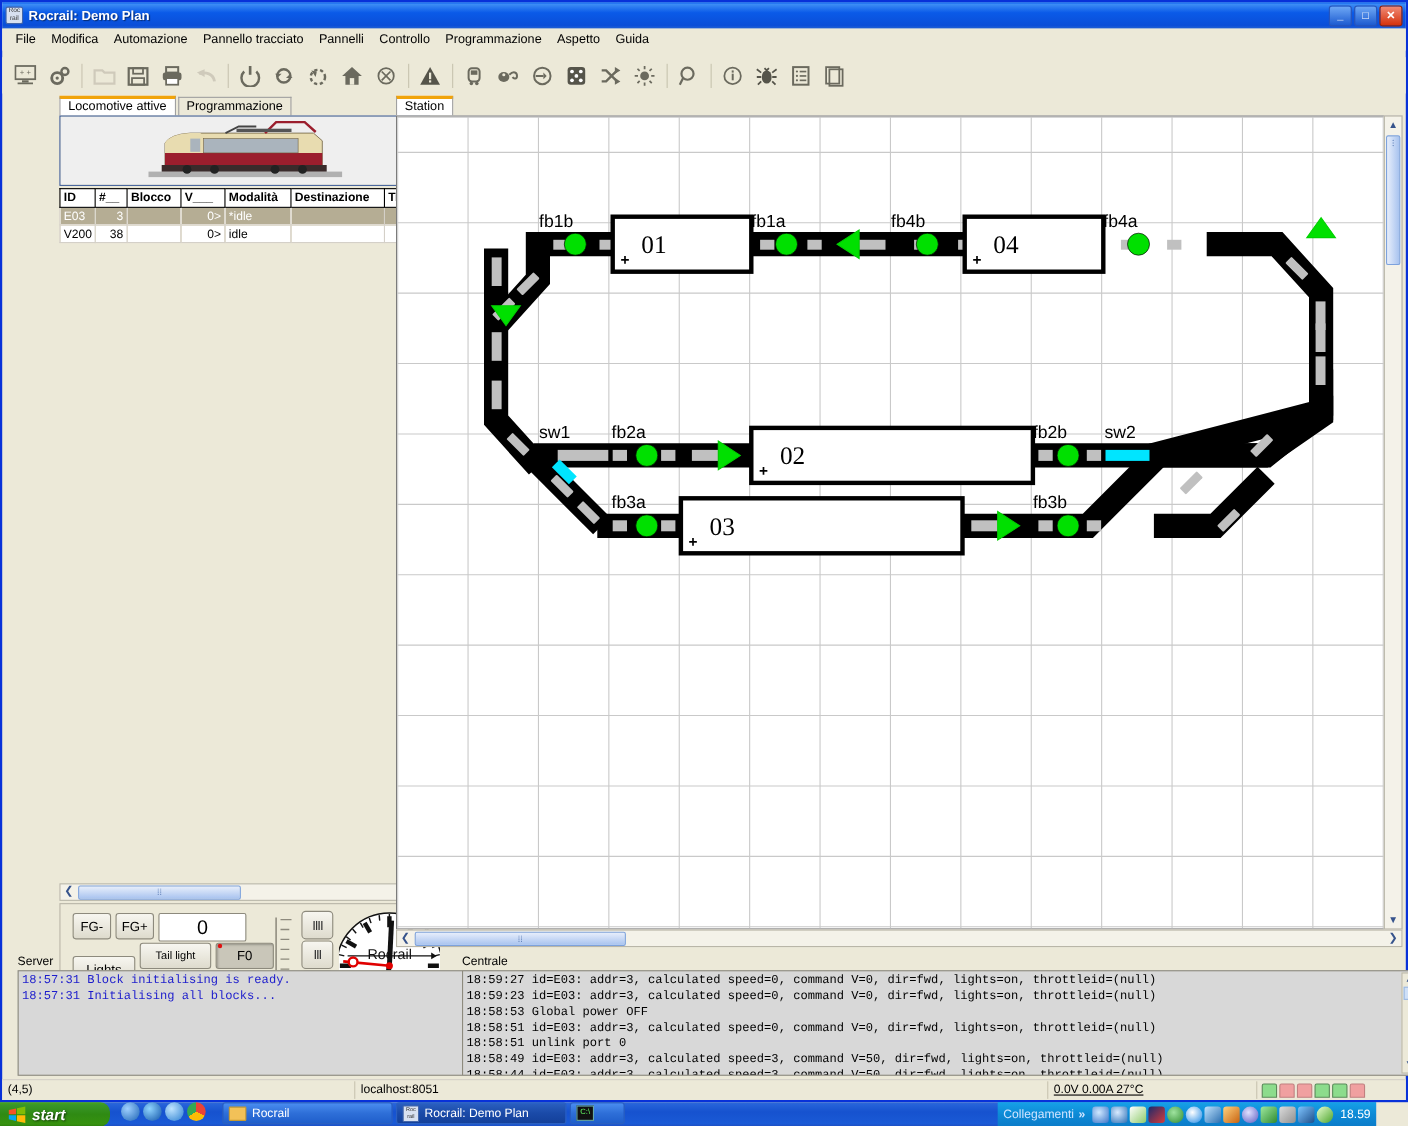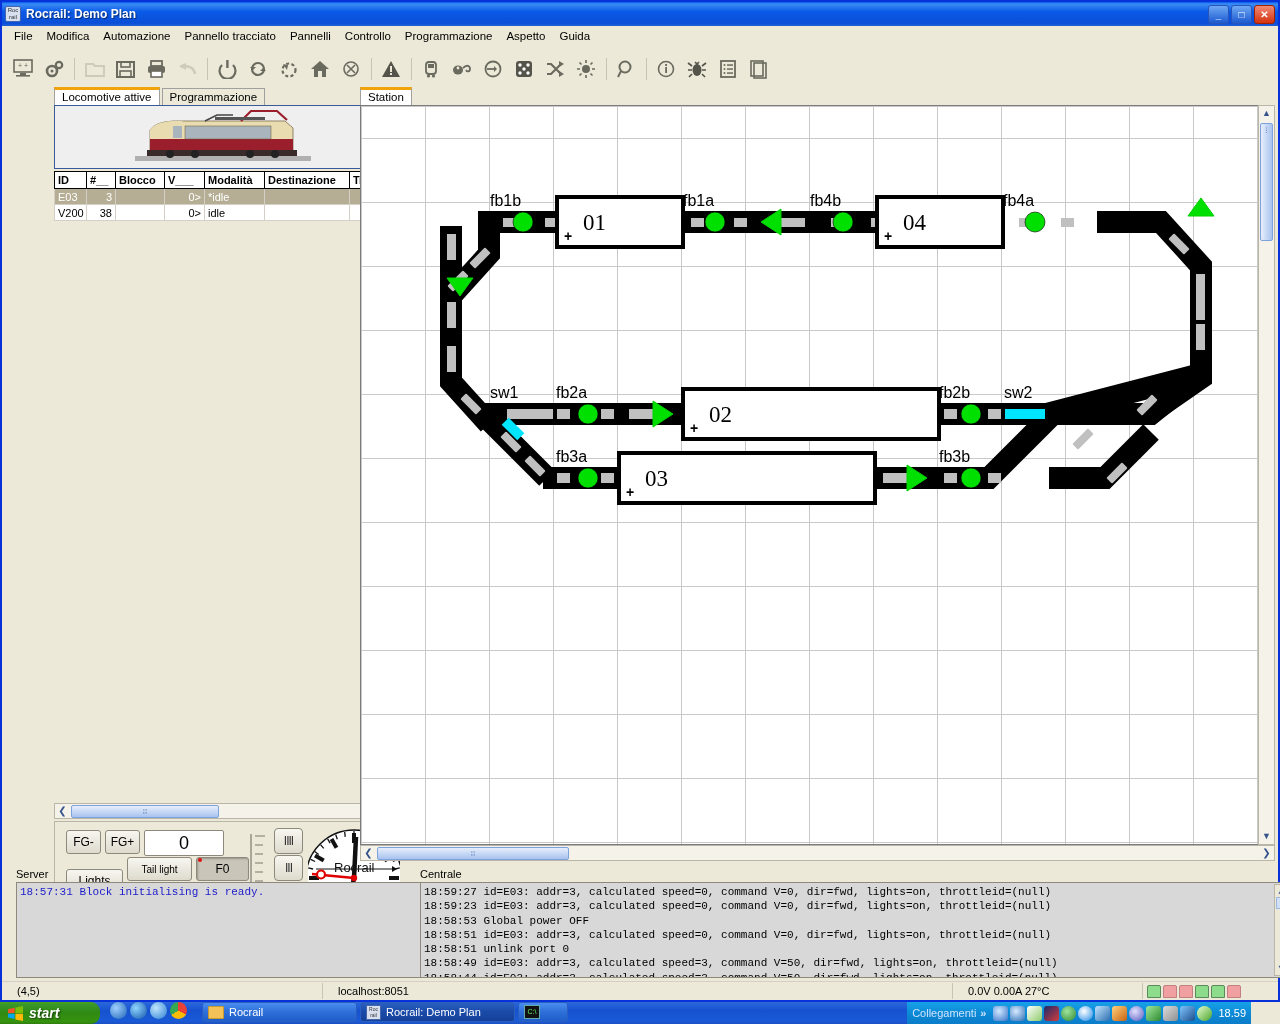--- a/index.html
+++ b/index.html
@@ -97,21 +97,21 @@
   .loglabel{font-size:11px;color:#000;height:14px;}
   .logbox{background:#d8d8d8;border:1px solid #8d8a7d;box-sizing:border-box;
     font-family:"Liberation Mono",monospace;font-size:11px;line-height:14.3px;
     overflow:hidden;position:relative;padding:2px 3px;}
   .logline{white-space:pre;}
   .logblue{color:#1c1ccc;}
   .logblack{color:#000;}
   
   #statusbar{position:absolute;left:0;bottom:0;right:0;height:18px;background:#ece9d8;
     border-top:1px solid #d4d0c8;font-size:11px;display:flex;align-items:center;}
-  .sbcell{border-left:1px solid #c8c4b0;height:16px;display:flex;align-items:center;padding-left:15px;box-sizing:border-box;}
+  .sbcell{border-left:1px solid #c8c4b0;height:16px;display:flex;align-items:center;padding-left:5px;box-sizing:border-box;}
   .led{width:14px;height:13px;border:1px solid #5a8a5a;box-sizing:border-box;border-radius:2px 2px 0 0;margin-right:2px;}
   
   #taskbar{position:absolute;left:0;top:1002px;width:1251px;height:22px;
     background:linear-gradient(180deg,#3168d5 0%,#2663da 8%,#1652cf 40%,#1a5ad6 88%,#1e4fc2 100%);
     display:flex;align-items:flex-start;}
   #startbtn{width:100px;height:22px;
     background:linear-gradient(180deg,#49a616,#39962a 12%,#2f8a13 50%,#37920f 90%,#2c7d0d);
     border-radius:0 9px 9px 0;display:flex;align-items:center;color:#fff;
     font-weight:bold;font-style:italic;font-size:14px;text-shadow:1px 1px 2px rgba(0,0,0,.6);}
   .qlicon{width:17px;height:17px;border-radius:50%;margin-right:3px;}
@@ -752,20 +752,21 @@
       <div style="flex:1"></div>
       <div class="hs-arrow">❯</div>
     </div>
   </div>
 
   <div id="logs">
     <div style="position:absolute;left:2px;top:0;width:398px;">
       <div class="loglabel">Server</div>
       <div class="logbox" style="width:432px;height:96px;">
         <div class="logline logblue">18:57:31 Block initialising is ready.</div>
+        <div class="logline logblue">18:57:31 Initialising all blocks...</div>
         <div style="position:absolute;right:1px;top:1px;width:14px;height:92px;background:#ece9d8;border:1px solid #b9b6a8;box-sizing:border-box;">
           <div style="text-align:center;font-size:8px;color:#6b6a5e;">▲</div>
           <div style="position:absolute;bottom:0;width:100%;text-align:center;font-size:8px;color:#6b6a5e;">▼</div>
         </div>
       </div>
     </div>
     <div style="position:absolute;left:406px;top:0;right:2px;">
       <div class="loglabel">Centrale</div>
       <div class="logbox" style="width:870px;height:96px;">
         <div class="logline logblack">18:59:27 id=E03: addr=3, calculated speed=0, command V=0, dir=fwd, lights=on, throttleid=(null)</div>
@@ -780,21 +781,21 @@
           <div style="position:absolute;top:12px;left:1px;width:10px;height:10px;background:#cfe0f7;border:1px solid #9bb8e0;"></div>
           <div style="position:absolute;bottom:0;width:100%;text-align:center;font-size:8px;color:#36538c;">▼</div>
         </div>
       </div>
     </div>
   </div>
 
   <div id="statusbar">
     <div class="sbcell" style="width:320px;border-left:none;">(4,5)</div>
     <div class="sbcell" style="width:630px;">localhost:8051</div>
-    <div class="sbcell" style="width:190px;">0.0V 0.00A 27°C</div>
+    <div class="sbcell" style="width:190px;text-decoration:underline;">0.0V 0.00A 27°C</div>
     <div class="sbcell" style="flex:1;padding-left:4px;">
       <div class="led" style="background:#8cdc8c"></div>
       <div class="led" style="background:#f0a0a0;border-color:#c08080"></div>
       <div class="led" style="background:#f0a0a0;border-color:#c08080"></div>
       <div class="led" style="background:#8cdc8c"></div>
       <div class="led" style="background:#8cdc8c"></div>
       <div class="led" style="background:#f0a0a0;border-color:#c08080"></div>
     </div>
   </div>
 </div>

